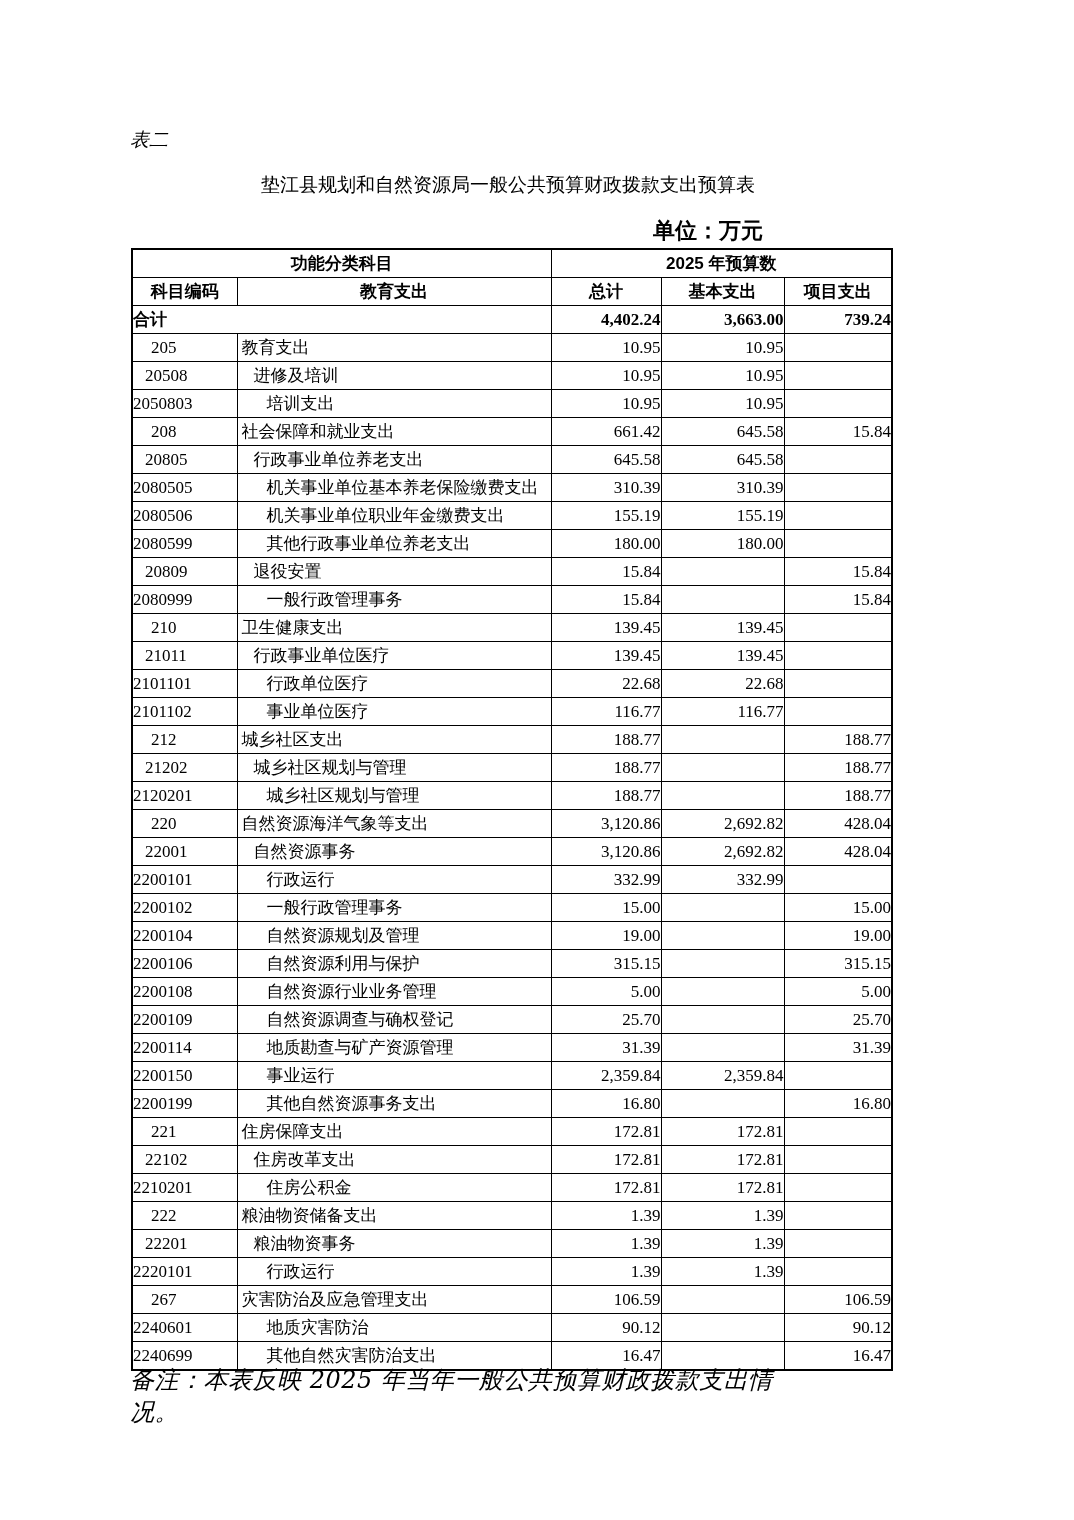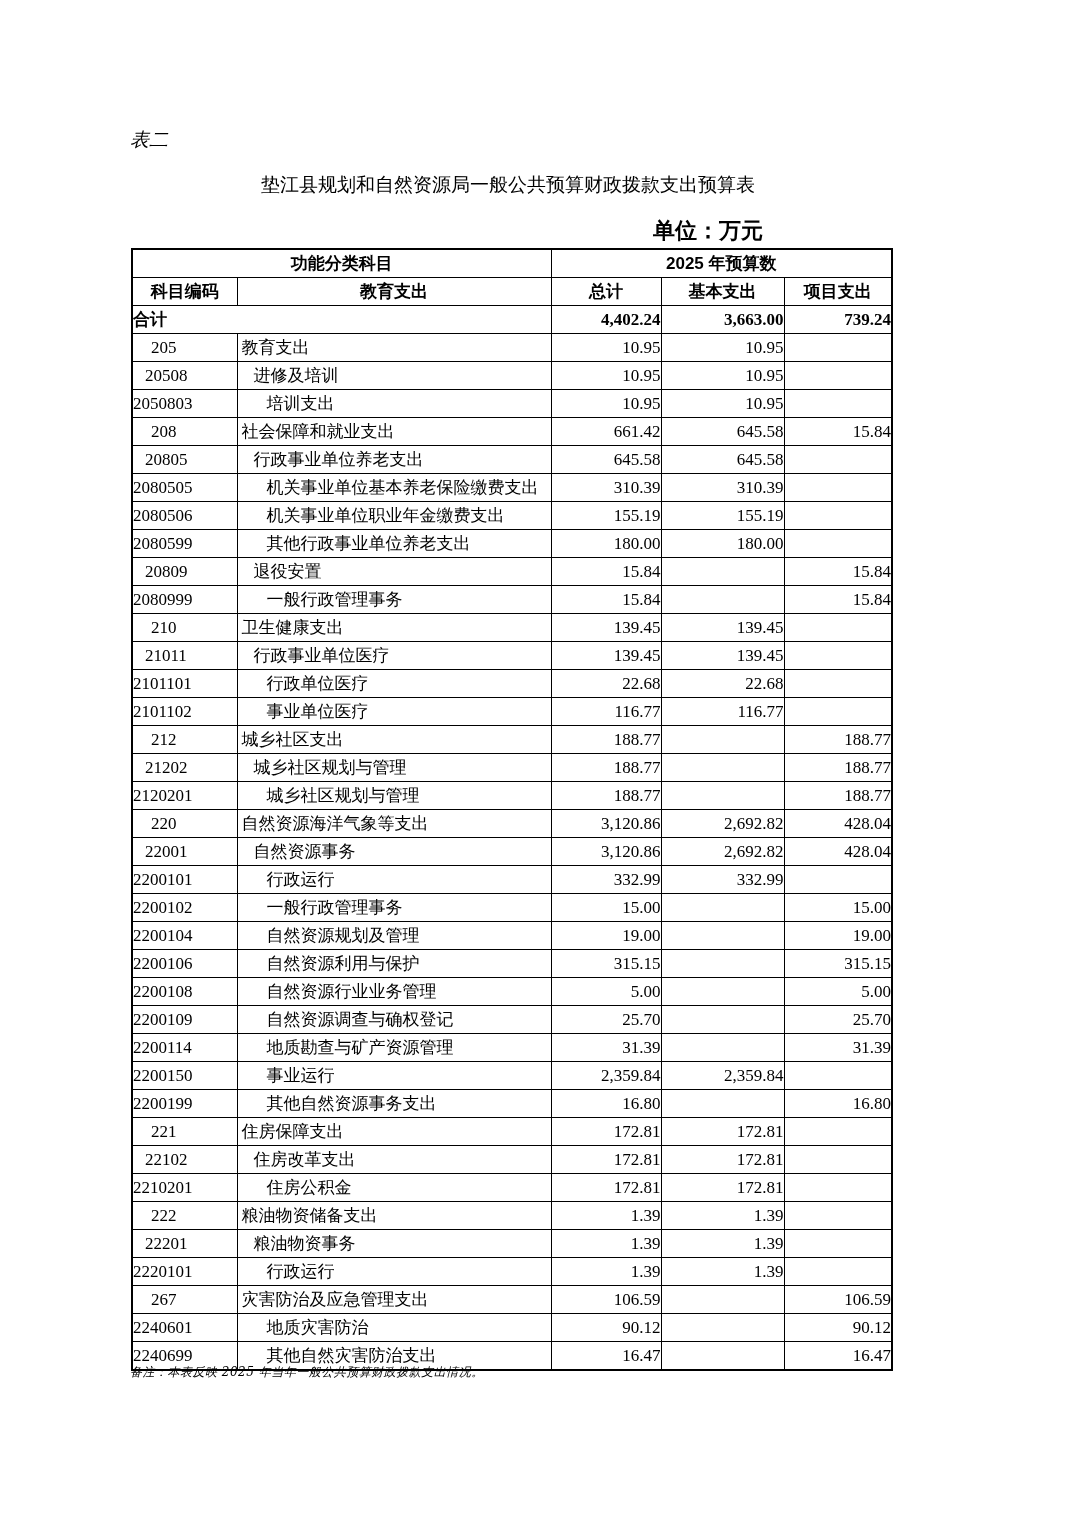--- a/index.html
+++ b/index.html
@@ -53,21 +53,21 @@
   tr.level-3 td.code { }
   tr.level-1 td.name { padding-left: 4px; }
   tr.level-2 td.name { padding-left: 16px; }
   tr.level-3 td.name { padding-left: 29px; }
 
   tr.total-row td { font-weight: 700; }
   td.total-label { text-align: left; font-family: "Liberation Serif", serif; }
 
   .footnote {
     position: absolute; left: 2px; top: 1364px;
-    font-size: 12px; font-style: italic;
+    font-size: 24px; font-style: italic;
     font-family: "DejaVu Serif", serif;
     letter-spacing: 0.5px;
   }
 </style>
 </head>
 <body>
 
 <div class="sheet">
 
   <div class="table-label">表二</div>

